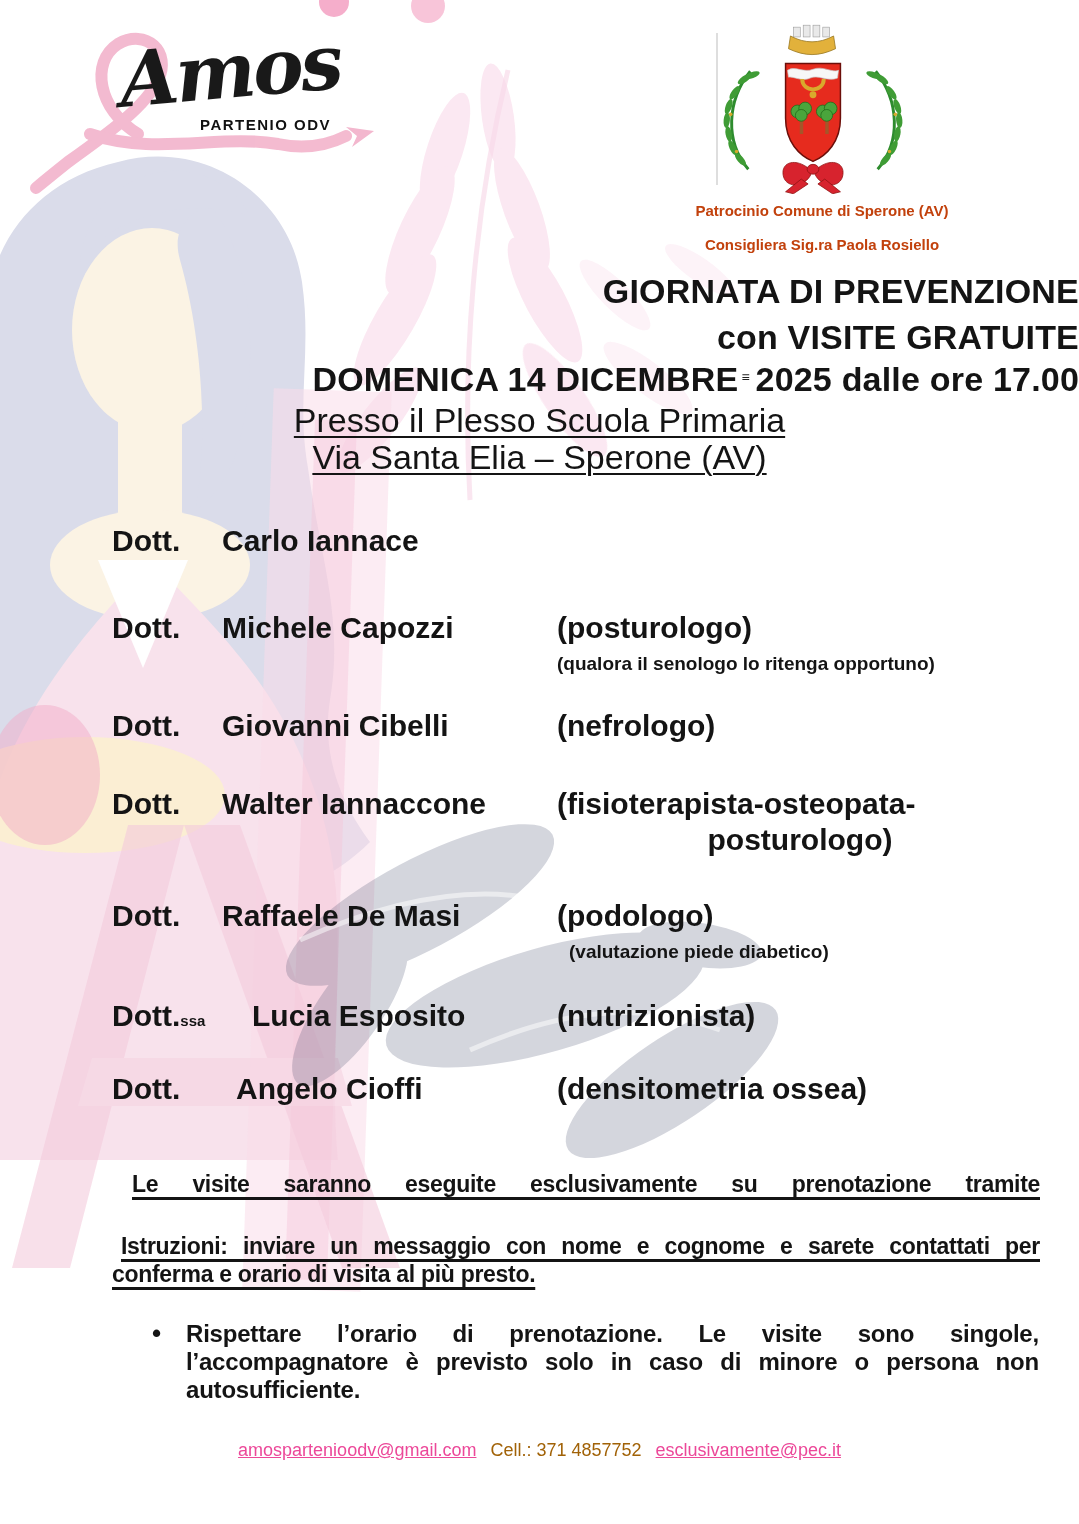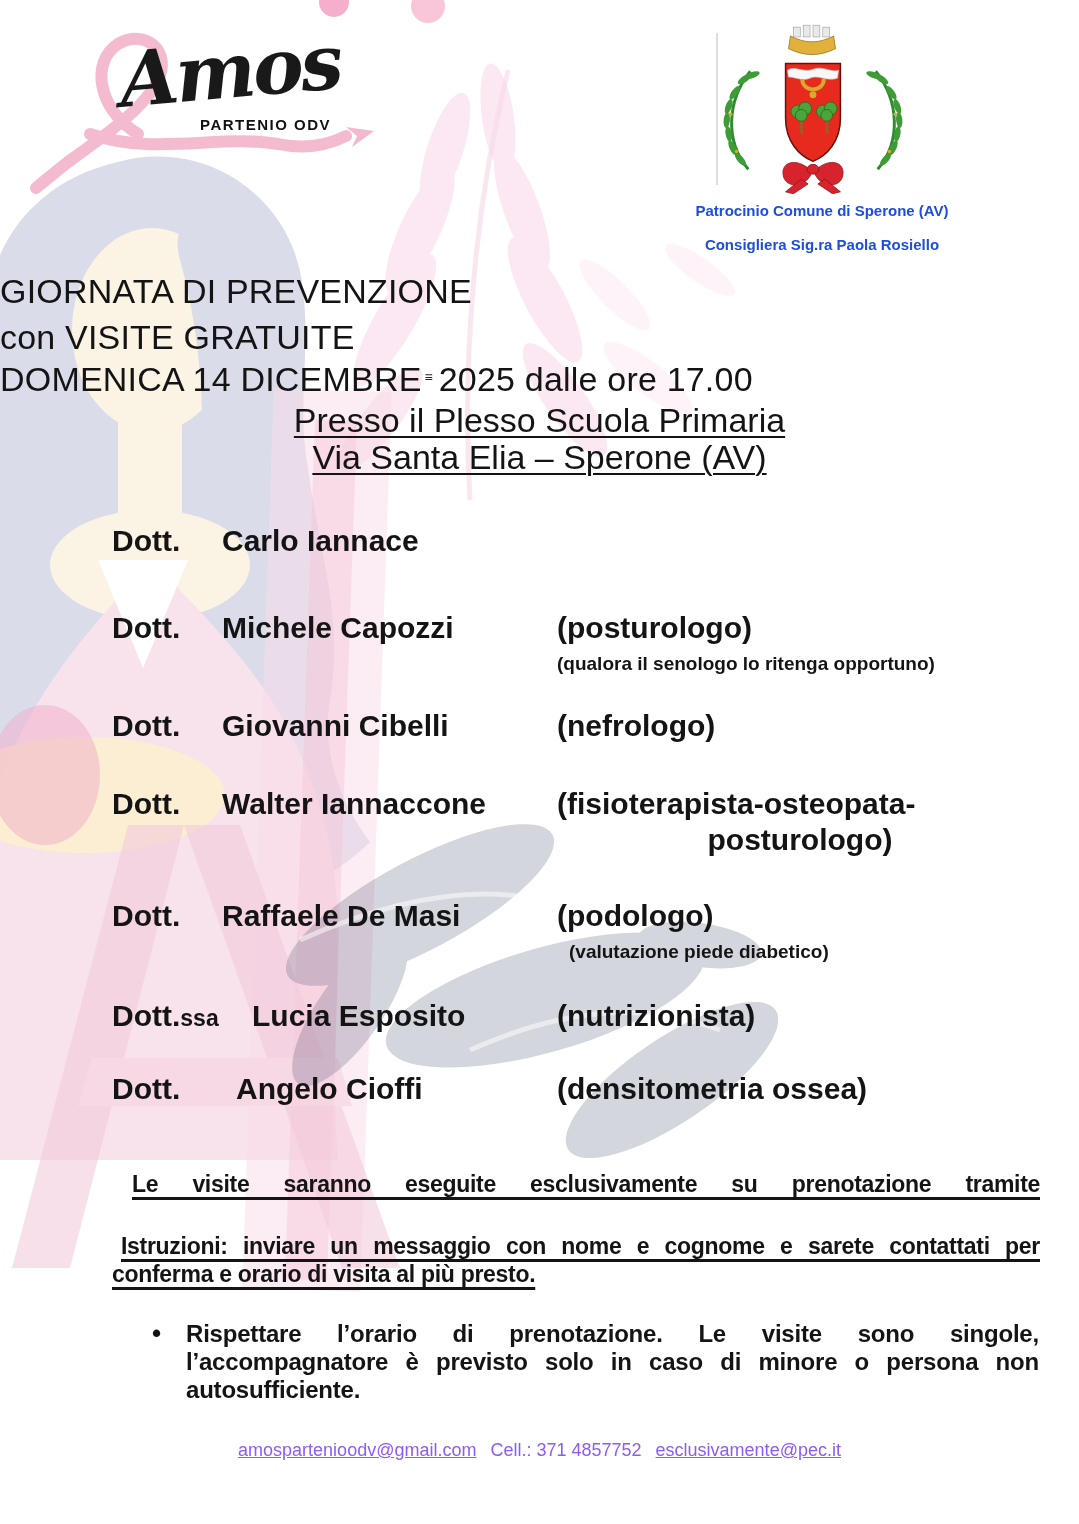--- a/index.html
+++ b/index.html
@@ -5,57 +5,57 @@
   html,body{margin:0;padding:0;background:#888;}
   .page{position:relative;width:1079px;height:1524px;margin:0 auto;background:#ffffff;
         font-family:"Liberation Sans",sans-serif;color:#141414;overflow:hidden;}
   .bg{position:absolute;left:0;top:0;z-index:0;}
   .fg{position:absolute;inset:0;z-index:1;}
 
   
   .logo{position:absolute;left:34px;top:14px;width:348px;height:190px;}
   .logo svg{overflow:visible;}
   .crest{position:absolute;left:715px;top:22px;width:196px;height:172px;}
-  .pat{position:absolute;left:652px;width:340px;text-align:center;font-weight:bold;font-size:15px;color:#1d4ed8;}
+  .pat{position:absolute;left:652px;width:340px;text-align:center;font-weight:bold;font-size:15px;color:#c2410c;}
   .pat1{top:202px;} .pat2{top:236px;}
 
   
-  .tline{position:absolute;left:0;right:0;text-align:left;font-size:34px;font-weight:normal;letter-spacing:.2px;white-space:nowrap;}
+  .tline{position:absolute;left:0;right:0;text-align:right;font-size:34px;font-weight:bold;letter-spacing:.2px;white-space:nowrap;}
   .t1{top:272px;} .t2{top:318px;} .t3{top:360px;}
   .artifact{display:inline-block;font-size:14px;transform:translateY(-9px);margin:0 7px 0 3px;letter-spacing:-1px;color:#222;}
   .loc{position:absolute;left:0;right:0;text-align:center;font-size:34px;font-weight:normal;
        text-decoration:underline;text-decoration-thickness:2px;text-underline-offset:4px;white-space:nowrap;}
   .loc1{top:401px;} .loc2{top:438px;}
 
   
   .doc{position:absolute;left:112px;right:36px;display:grid;grid-template-columns:110px 335px 1fr;
        font-size:30px;font-weight:bold;line-height:36px;white-space:nowrap;}
   .r1{top:523px;} .r2{top:610px;} .r3{top:708px;} .r4{top:786px;} .r5{top:898px;}
   .r6{top:998px;grid-template-columns:140px 305px 1fr;} .r7{top:1071px;}
   .r7 .doc-name{padding-left:14px;}
-  .suffix{font-size:23px;letter-spacing:0;}
+  .suffix{font-size:15px;letter-spacing:0;}
   .doc-note{display:block;font-size:19px;line-height:24px;margin-top:6px;white-space:nowrap;}
   .r5 .doc-note{padding-left:12px;}
   .spec2{display:block;text-align:center;}
 
   
   .bline{position:absolute;left:112px;right:39px;font-size:23px;font-weight:bold;letter-spacing:-.3px;
          text-decoration:underline;text-decoration-thickness:3px;text-underline-offset:5px;white-space:nowrap;}
   .jst{text-align-last:justify;}
   .b1{top:1171px;margin-left:20px;} .b2{top:1203px;} .b3{top:1233px;margin-left:9px;} .b4{top:1261px;}
 
   
   .bdot{position:absolute;left:152px;top:1318px;font-size:26px;font-weight:bold;}
   .bul{position:absolute;left:186px;right:40px;font-size:24px;font-weight:bold;letter-spacing:-.2px;white-space:nowrap;}
   .u1{top:1320px;} .u2{top:1348px;} .u3{top:1376px;}
 
   
   .footer{position:absolute;top:1440px;left:0;right:0;text-align:center;font-size:18px;color:#1a1a1a;}
-  .footer a{color:#8b5cf6;text-decoration:underline;cursor:pointer;}
-  .phone{margin:8px 14px;color:#8b5cf6;}
+  .footer a{color:#ec4899;text-decoration:underline;cursor:pointer;}
+  .phone{margin:8px 14px;color:#a16207;}
 </style>
 </head>
 <body>
 
 <div class="page">
 
   <svg class="bg" width="1079" height="1524" viewBox="0 0 1079 1524" aria-hidden="true">
 
     <circle cx="334" cy="2" r="15" fill="#f3a0c2" opacity=".85"></circle>
     <circle cx="428" cy="6" r="17" fill="#f6b6cf" opacity=".8"></circle>

